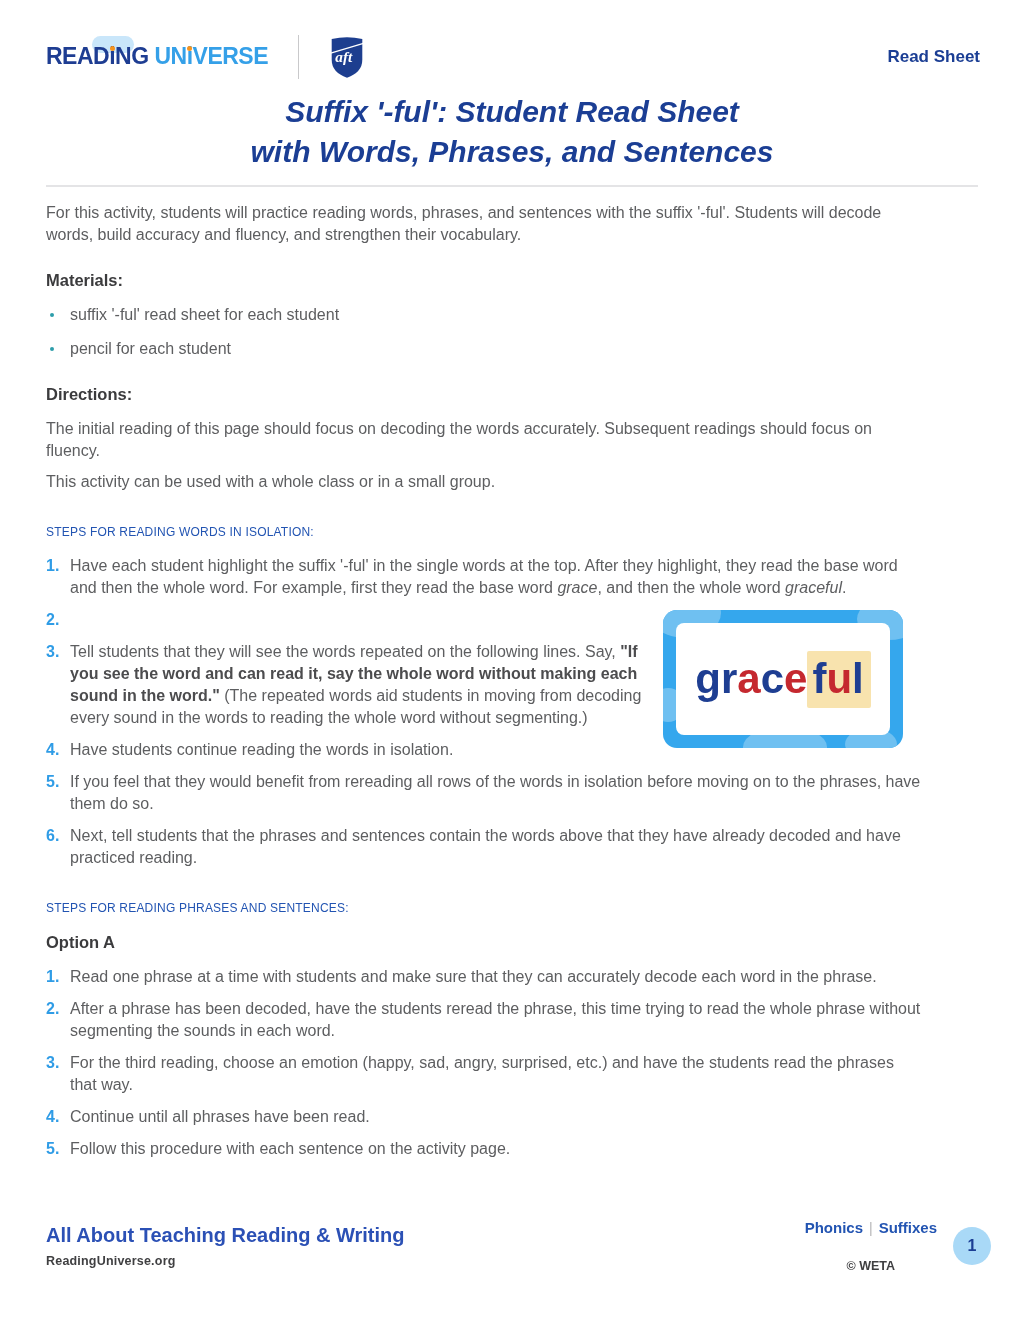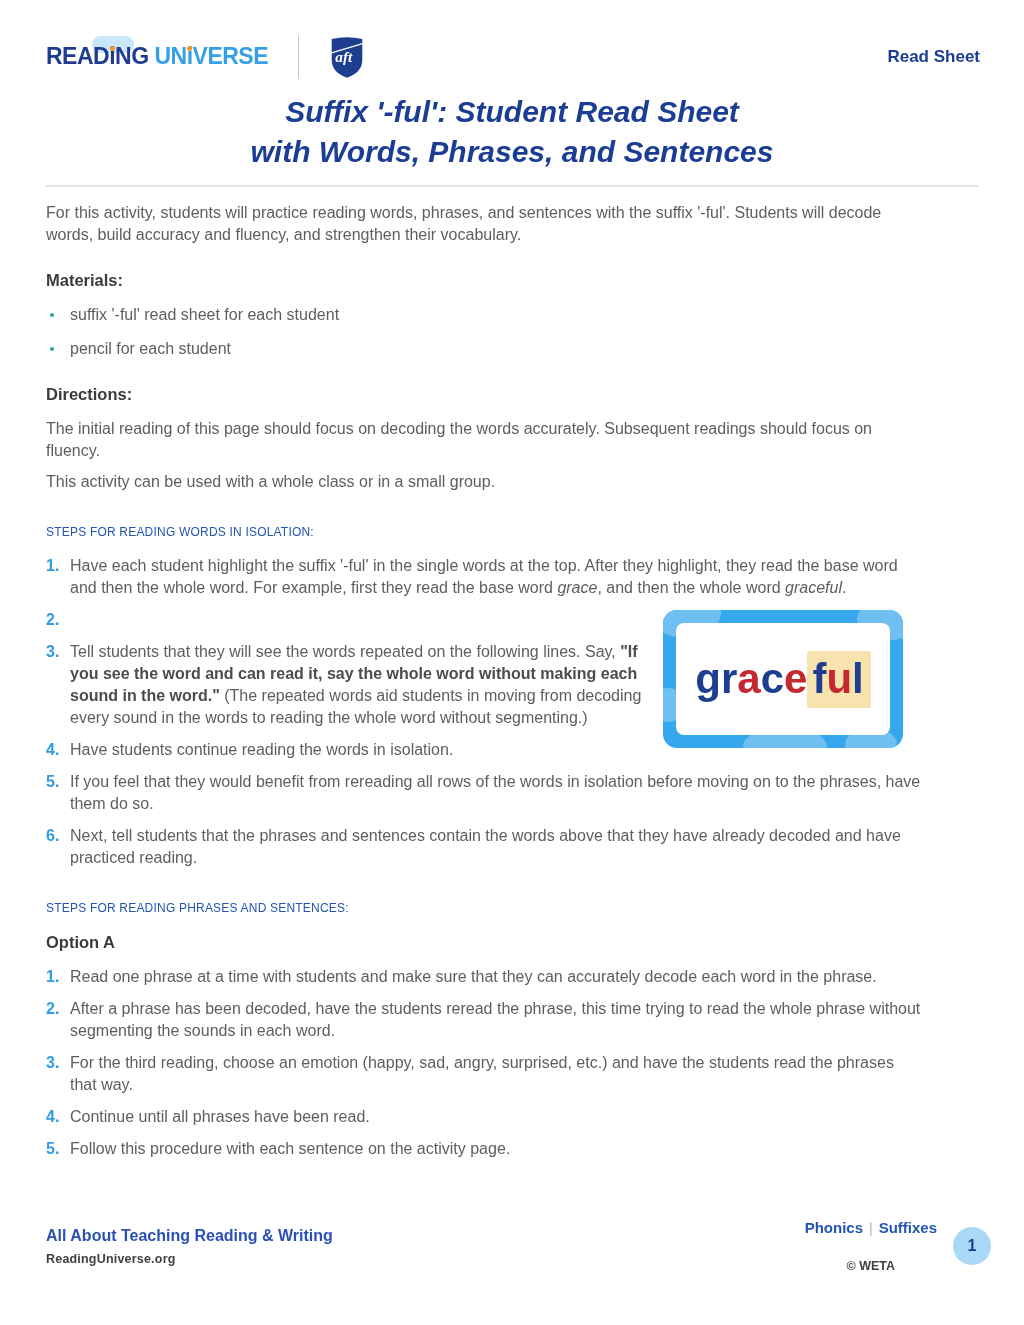--- a/index.html
+++ b/index.html
@@ -48,21 +48,21 @@
   .p4{right:6px;bottom:-12px;width:52px;height:32px;}
   .p5{left:-12px;bottom:26px;width:34px;height:34px;}
   .word-card-inner{position:absolute;left:13px;top:13px;right:13px;bottom:13px;background:#fff;border-radius:8px;
                    display:flex;align-items:center;justify-content:center;}
   .word-row{display:flex;align-items:center;font-weight:700;font-size:42px;line-height:1;letter-spacing:0;}
   .word-row .blue{color:#1e3e92;}
   .word-row .red{color:#c5282f;}
   .hl{background:#f8e3ae;padding:7px 7px 8px 5px;border-radius:2px;display:inline-flex;align-items:center;}
   
   .footer{position:absolute;left:46px;right:33px;bottom:52px;display:flex;justify-content:space-between;align-items:center;}
-  .f-series{color:#2b50b5;font-weight:700;font-size:16px;margin-bottom:7px;}
+  .f-series{color:#2b50b5;font-weight:700;font-size:20px;margin-bottom:7px;}
   .f-site{color:#3f3f41;font-size:12.5px;font-weight:600;letter-spacing:.2px;}
   .f-right{display:flex;align-items:center;gap:16px;}
   .f-tags{text-align:right;}
   .f-tag{color:#2254b2;font-weight:700;font-size:15px;}
   .f-sep{color:#b5b5b7;font-weight:400;padding:0 6px;font-size:14px;}
   .f-copy{color:#3f3f41;font-weight:700;font-size:12.5px;margin-top:22px;text-align:center;}
   .page-circle{width:38px;height:38px;border-radius:50%;background:#a9d9f7;display:flex;align-items:center;
                justify-content:center;color:#1b3e94;font-weight:700;font-size:16px;flex:none;}
 </style>
 </head>

